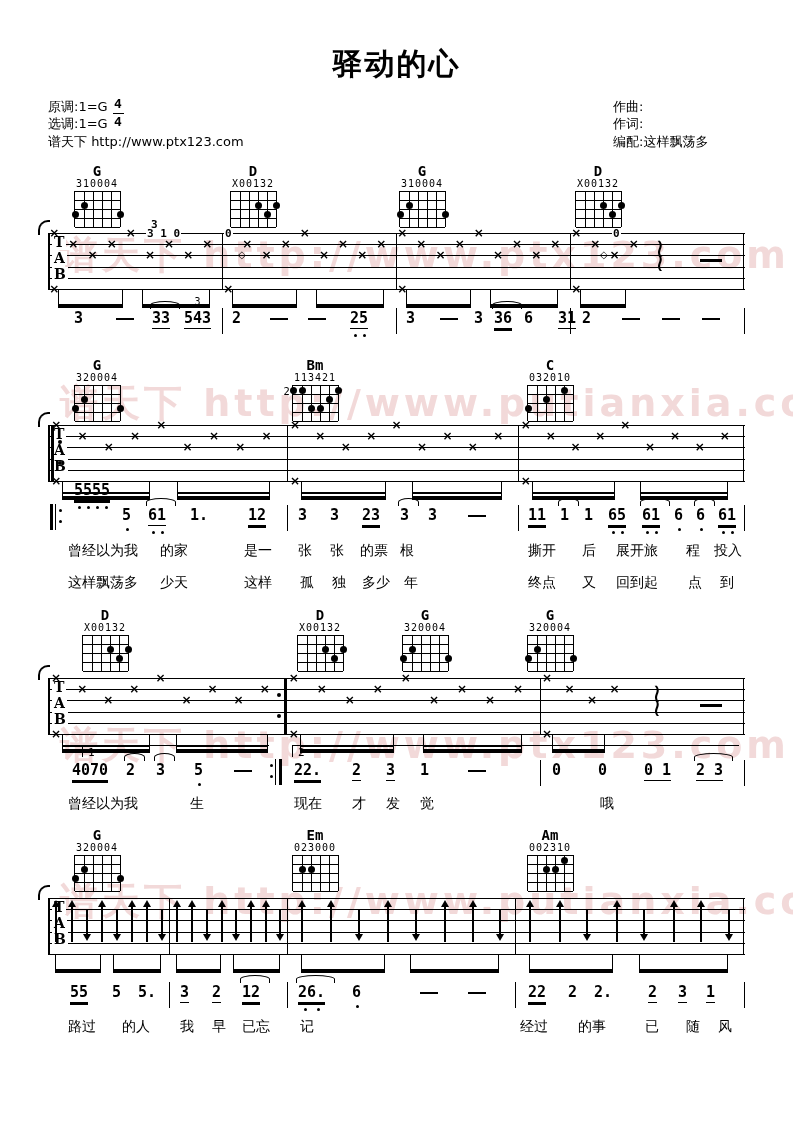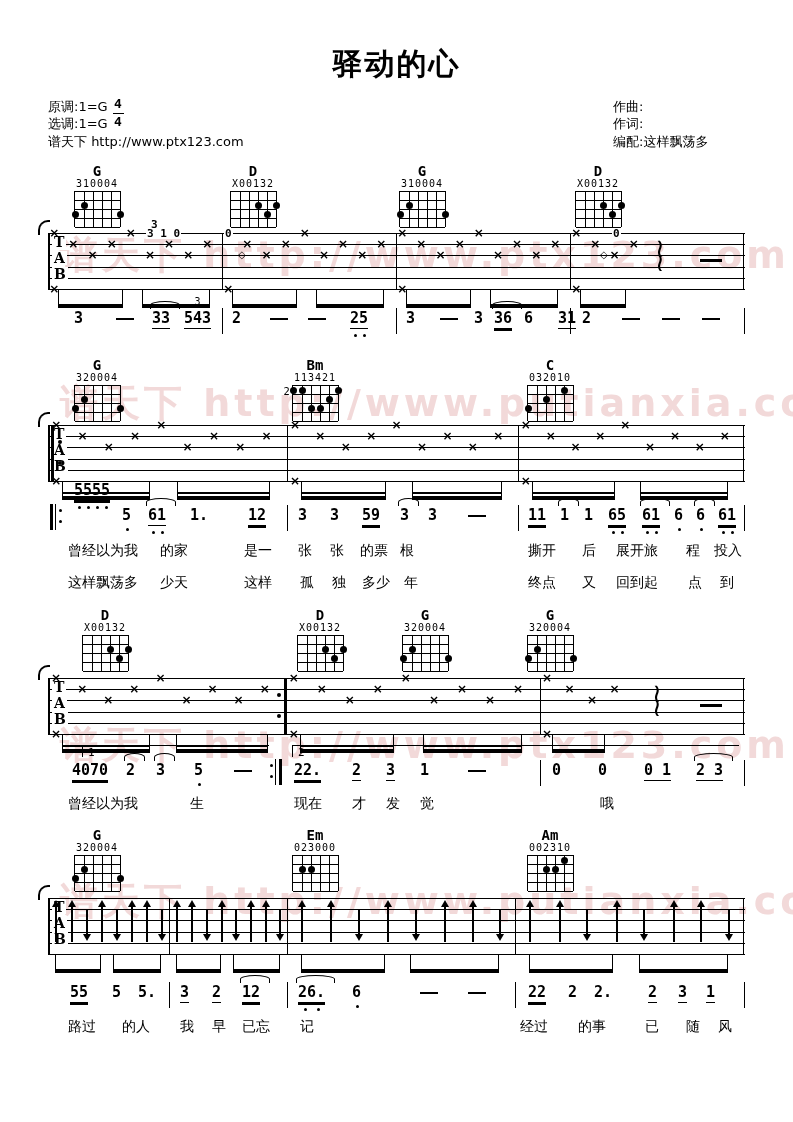--- a/index.html
+++ b/index.html
@@ -367,21 +367,21 @@
         <div class="rdot" style="left: 9px; top: 16px; width: 3px; height: 3px;"></div>
       </div>
       <div class="tok u2" style="left: 74px; top: 482px;">5555<div class="ld" style="left: calc(12.5% - 1px); bottom: -9px;"></div><div class="ld" style="left: calc(37.5% - 1px); bottom: -9px;"></div><div class="ld" style="left: calc(62.5% - 1px); bottom: -9px;"></div><div class="ld" style="left: calc(87.5% - 1px); bottom: -9px;"></div></div>
       <div class="tok" style="left: 122px; top: 507px;">5<div class="ld" style="left: calc(50% - 1px); bottom: -7px;"></div></div>
       <div class="tok u1" style="left: 148px; top: 507px;">61<div class="ld" style="left: calc(25% - 1px); bottom: -9px;"></div><div class="ld" style="left: calc(75% - 1px); bottom: -9px;"></div><div class="arc" style="width: 28px;"></div></div>
       <div class="tok" style="left: 190px; top: 507px;">1.</div>
       <div class="tok u2" style="left: 248px; top: 507px;">12</div>
       <div class="mbar" style="left: 287px; top: 505px;"></div>
       <div class="tok" style="left: 298px; top: 507px;">3</div>
       <div class="tok" style="left: 330px; top: 507px;">3</div>
-      <div class="tok u2" style="left: 362px; top: 507px;">59</div>
+      <div class="tok u2" style="left: 362px; top: 507px;">23</div>
       <div class="tok" style="left: 400px; top: 507px;">3<div class="arc" style="width: 19px;"></div></div>
       <div class="tok" style="left: 428px; top: 507px;">3</div>
       <div class="mdash" style="left: 468px; top: 515px;"></div>
       <div class="mbar" style="left: 518px; top: 505px;"></div>
       <div class="tok u2" style="left: 528px; top: 507px;">11</div>
       <div class="tok" style="left: 560px; top: 507px;">1<div class="arc" style="width: 19px;"></div></div>
       <div class="tok" style="left: 584px; top: 507px;">1</div>
       <div class="tok u2" style="left: 608px; top: 507px;">65<div class="ld" style="left: calc(25% - 1px); bottom: -9px;"></div><div class="ld" style="left: calc(75% - 1px); bottom: -9px;"></div></div>
       <div class="tok u2" style="left: 642px; top: 507px;">61<div class="ld" style="left: calc(25% - 1px); bottom: -9px;"></div><div class="ld" style="left: calc(75% - 1px); bottom: -9px;"></div><div class="arc" style="width: 28px;"></div></div>
       <div class="tok" style="left: 674px; top: 507px;">6<div class="ld" style="left: calc(50% - 1px); bottom: -7px;"></div></div>

